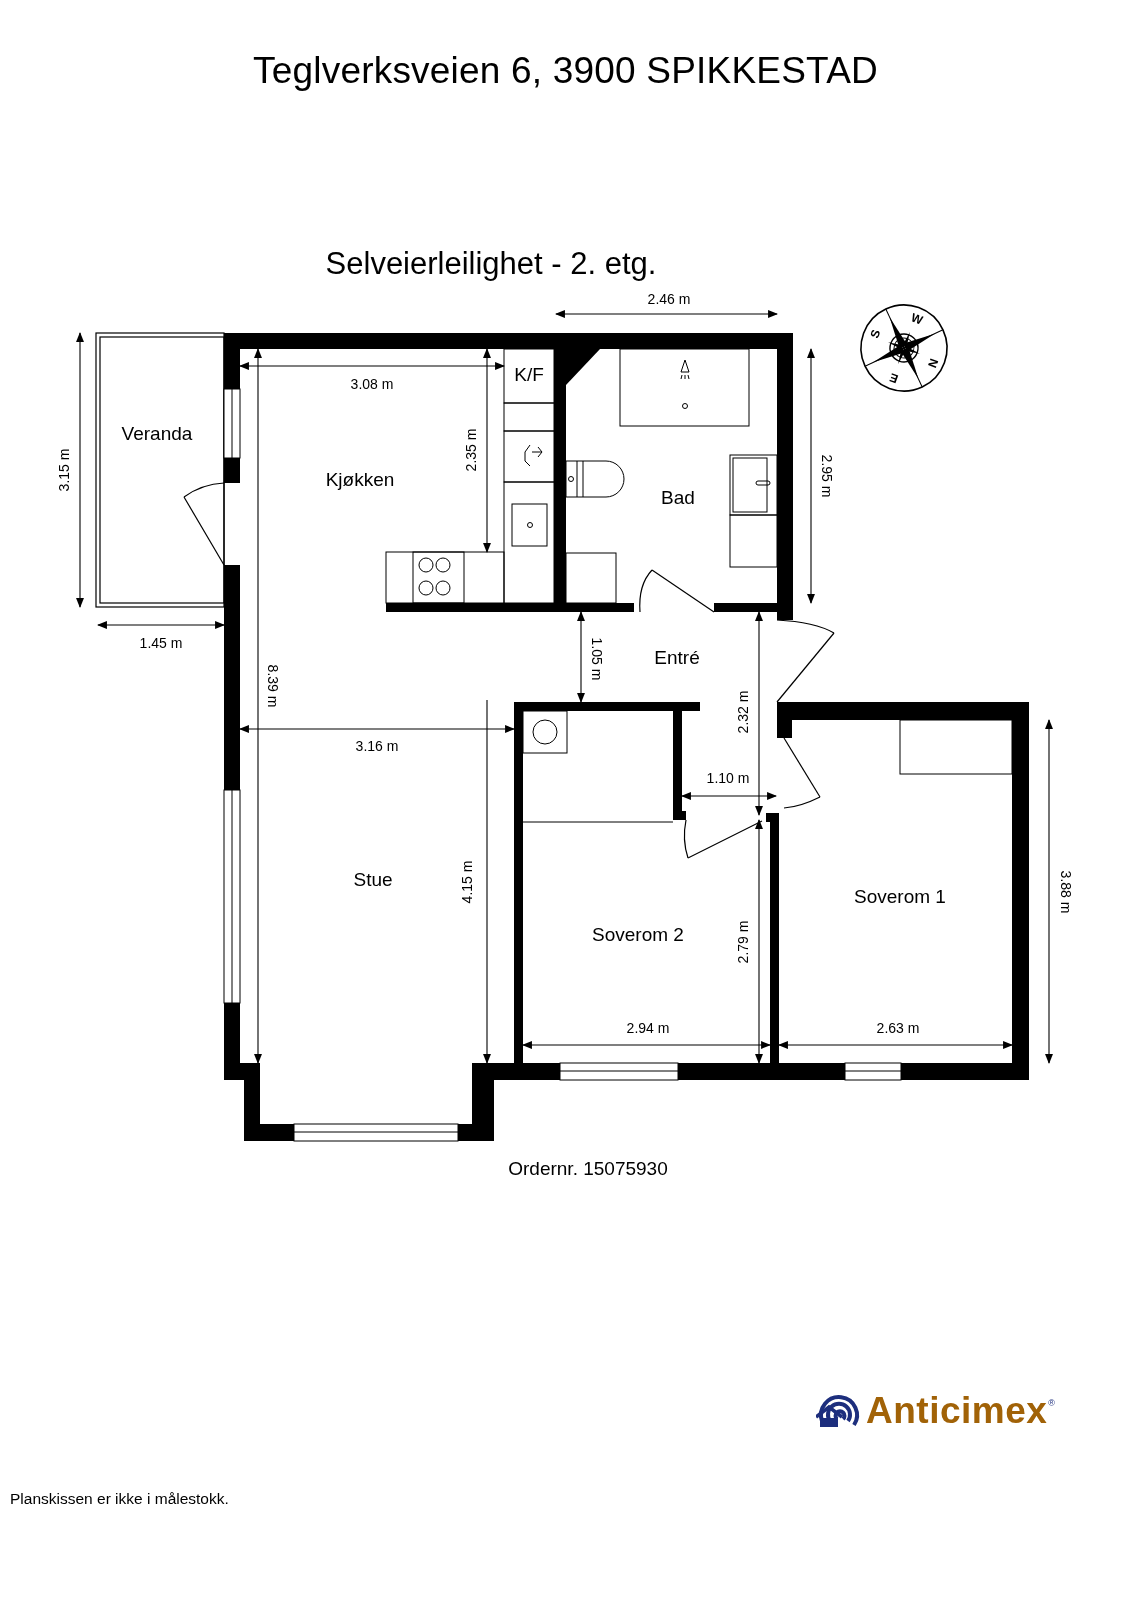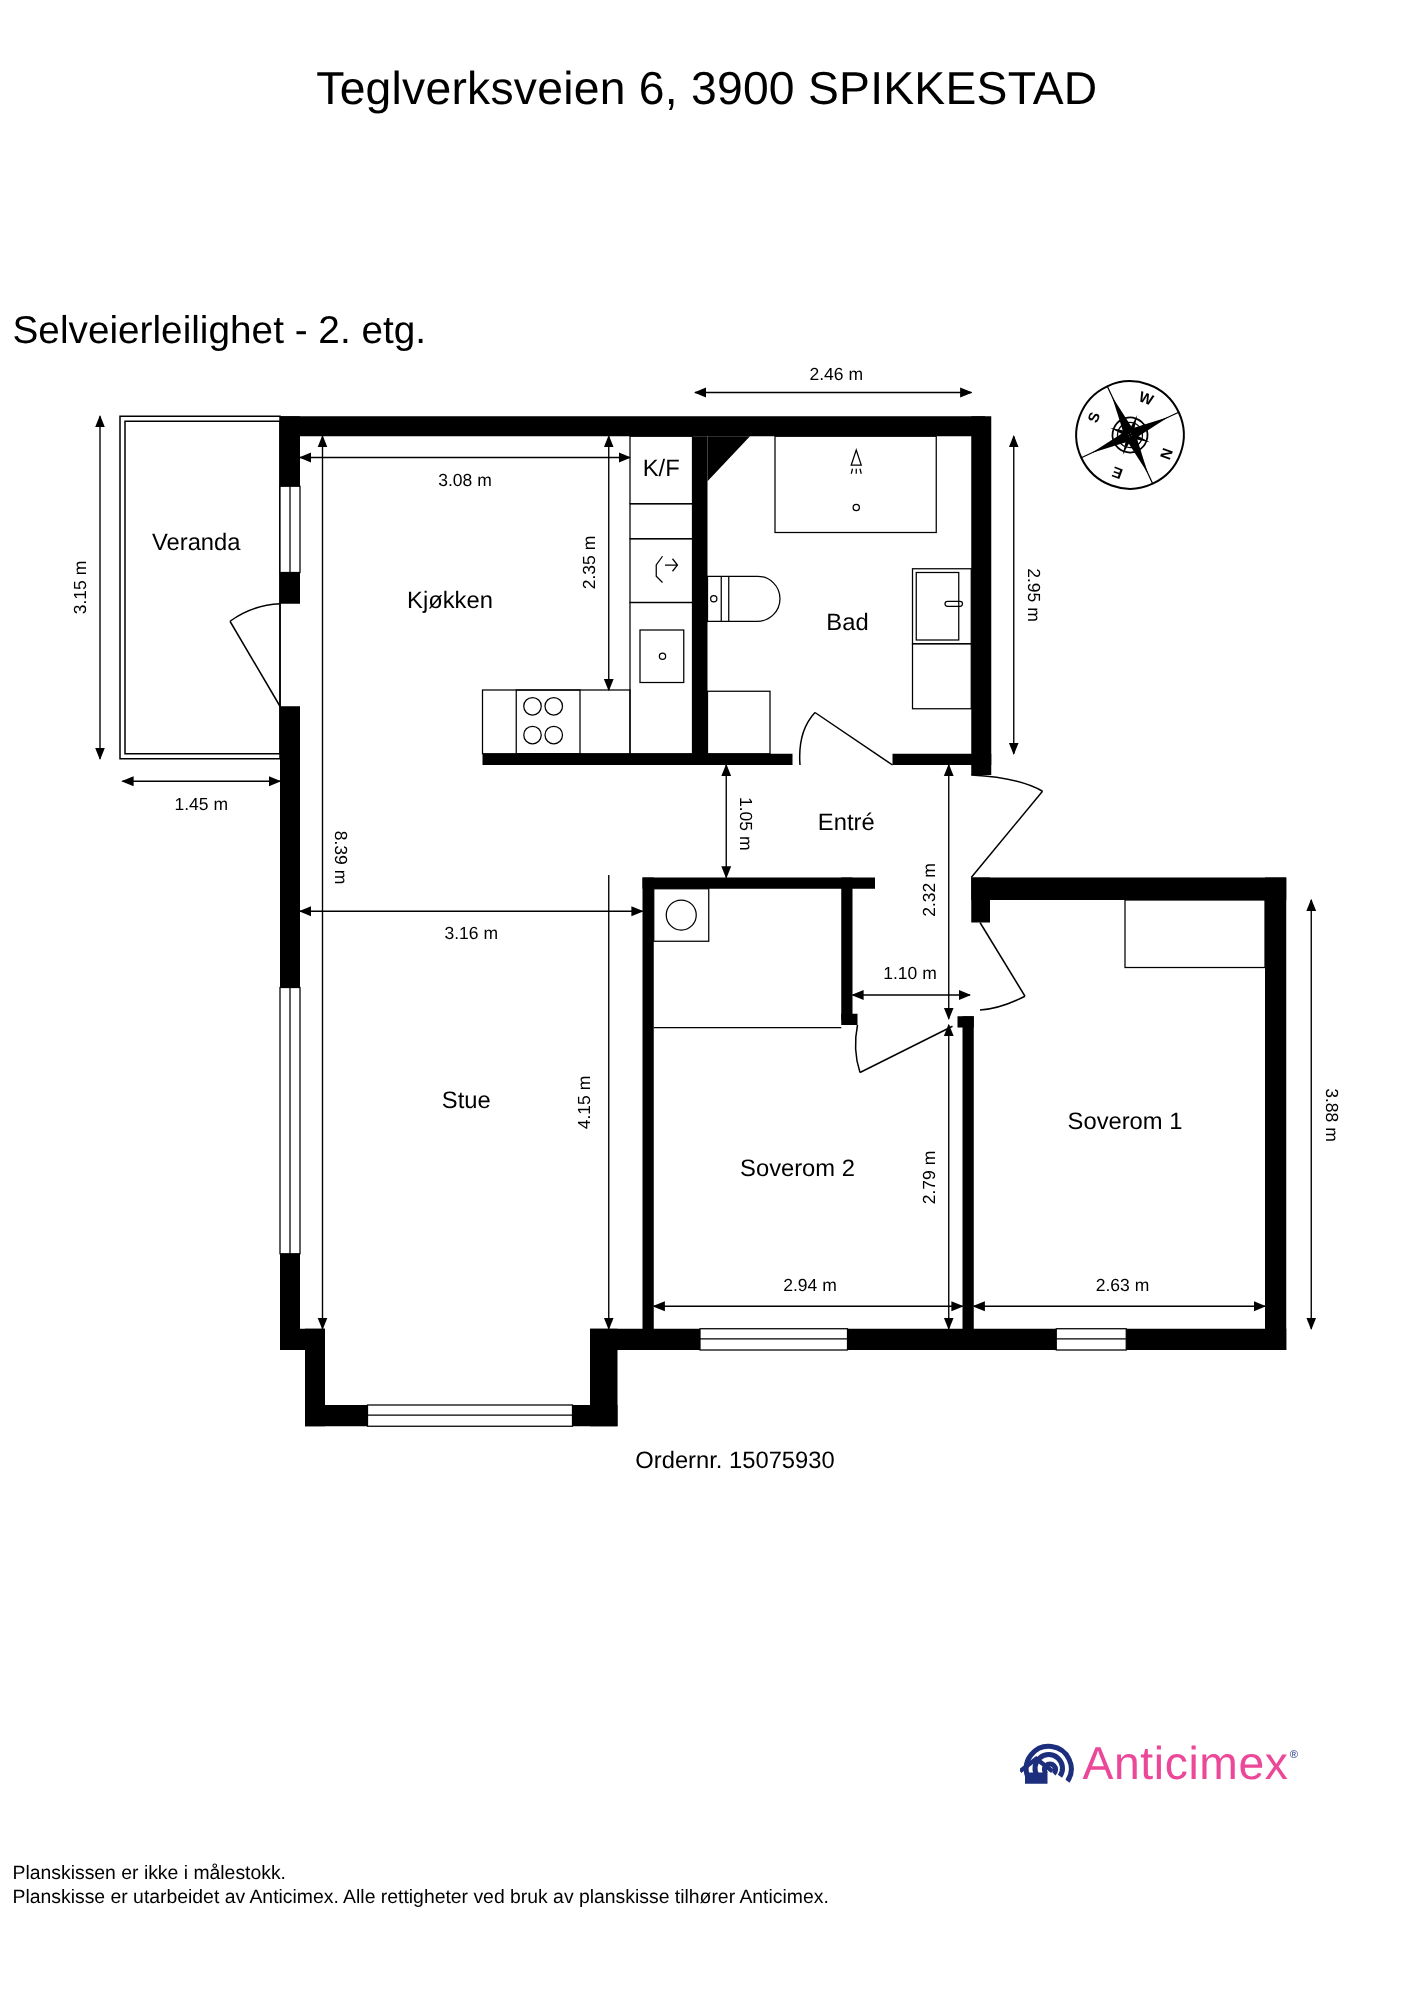--- a/index.html
+++ b/index.html
@@ -1,29 +1,29 @@
 <!DOCTYPE html>
 <html><head>
 <meta charset="utf-8">
 <style>
   html, body { margin: 0; padding: 0; background: #ffffff; }
   body { width: 1131px; height: 1600px; position: relative; overflow: hidden;
          font-family: "Liberation Sans", sans-serif; color: #000; }
   .title { position: absolute; left: 0; width: 1131px; top: 50px; text-align: center;
            font-size: 37px; letter-spacing: 0.2px; }
-  .subtitle { position: absolute; left: 0; width: 972px; top: 246px; 
+  .subtitle { position: absolute; left: 0; width: 972px; top: 246px; text-align: center;
               font-size: 31px; padding-left: 10px; box-sizing: border-box; }
   .order { position: absolute; left: 0; width: 1131px; top: 1158px; text-align: center;
            font-size: 19px; padding-left: 45px; box-sizing: border-box; }
   .plan { position: absolute; left: 0; top: 0; }
   .plan text { font-family: "Liberation Sans", sans-serif; fill: #000; }
   .room { font-size: 19px; }
   .dim { font-size: 14px; }
   .logo { position: absolute; left: 816px; top: 1388px; height: 46px; display: flex; align-items: center; }
-  .logo-text { font-size: 37px; font-weight: normal; color: #ec4899; letter-spacing: 0.5px; }
+  .logo-text { font-size: 37px; font-weight: bold; color: #a16207; letter-spacing: 0.5px; }
   .logo-reg { font-size: 9px; color: #1d2e7d; align-self: flex-start; margin-top: 10px; margin-left: 1px; }
   .disclaimer { position: absolute; left: 0; width: 1131px; top: 1489px; 
                 font-size: 15.5px; line-height: 19px; padding-left: 10px; box-sizing: border-box; }
   .disclaimer div { white-space: nowrap; }
 </style>
 </head>
 <body>
 
 <div class="title">Teglverksveien 6, 3900 SPIKKESTAD</div>
 <div class="subtitle">Selveierleilighet  - 2. etg.</div>
@@ -226,14 +226,13 @@
     </g>
     <path d="M0,26 L13,16 L26,26" fill="none" stroke="#1d2e7d" stroke-width="3.5"></path>
     <rect x="4" y="27" width="18" height="9" fill="#1d2e7d"></rect>
   </svg>
   <span class="logo-text">Anticimex</span>
   <span class="logo-reg">®</span>
 </div>
 
 <div class="disclaimer">
   <div>Planskissen er ikke i målestokk.</div>
-  <div>Planskisse er utarbeidet av Anticimex. Alle rettigheter ved bruk av planskisse tilhører Anticimex.</div>
 </div>
 
 </body></html>

